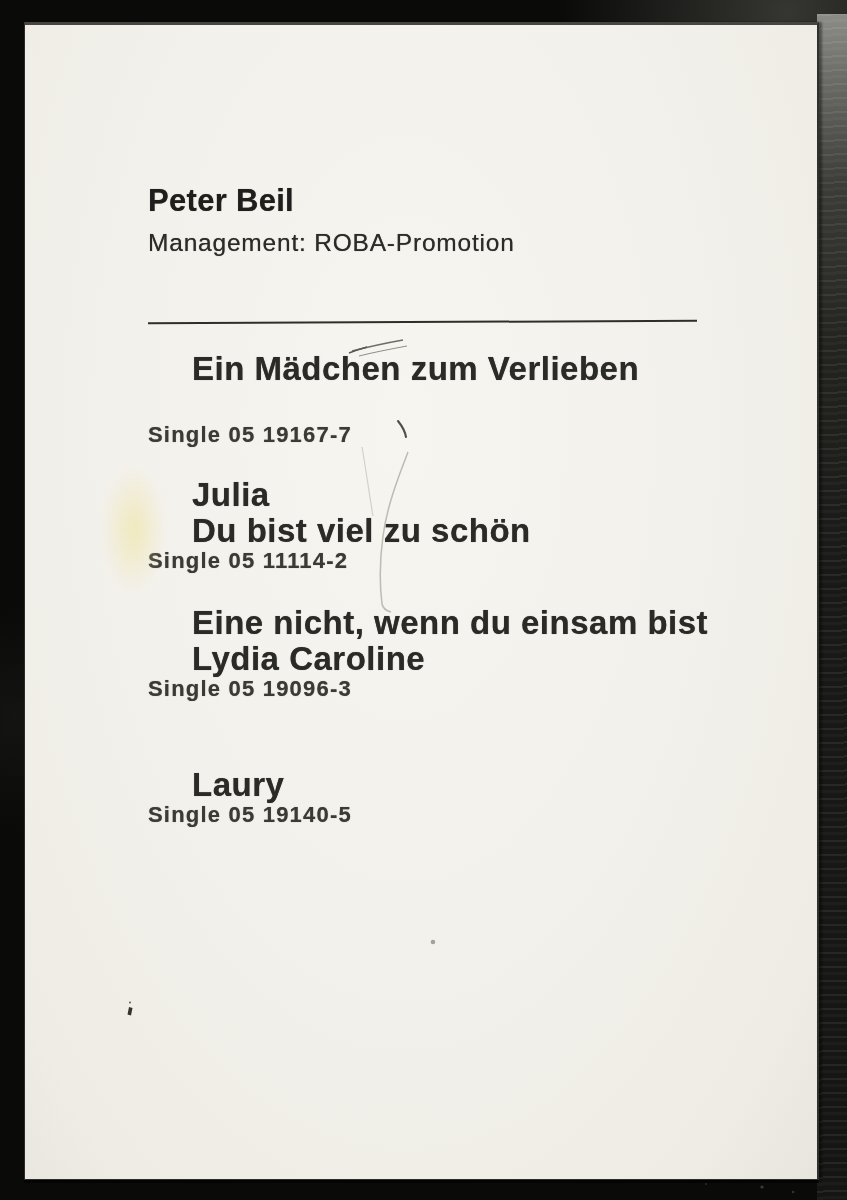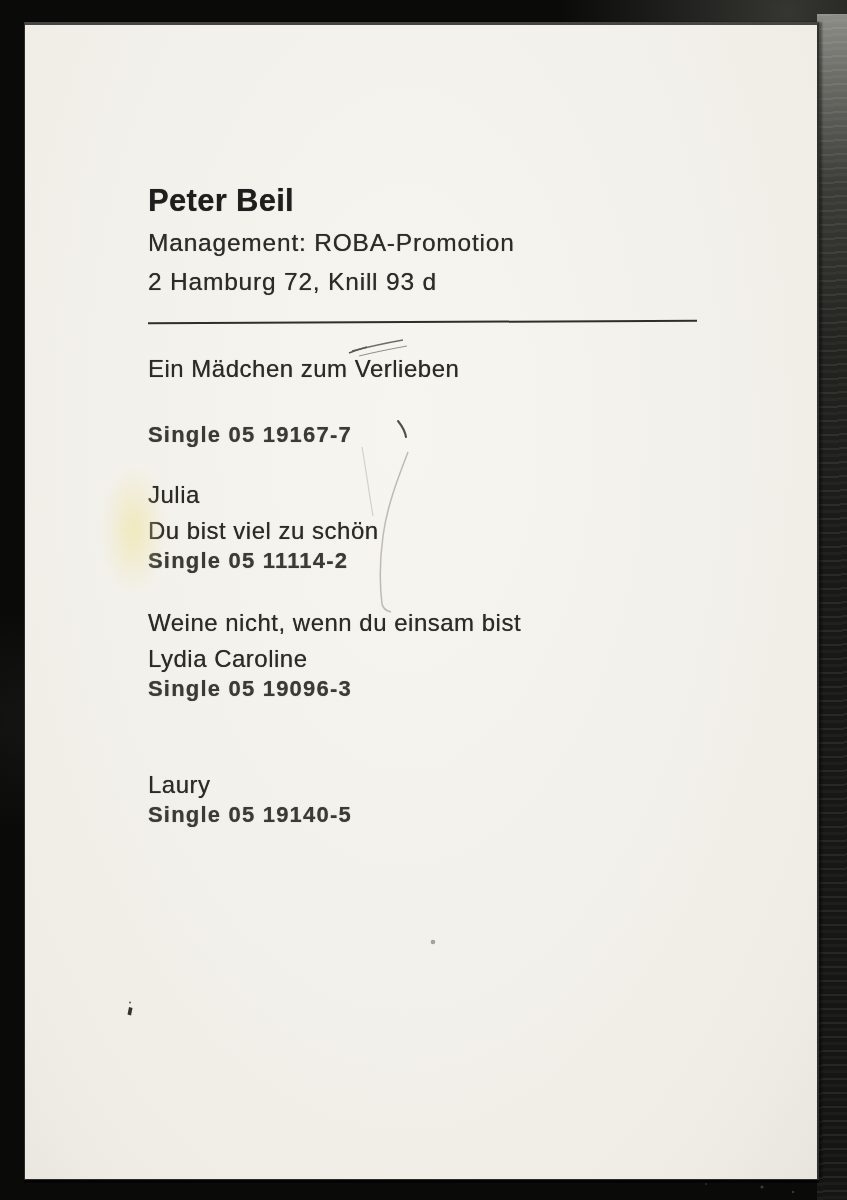--- a/index.html
+++ b/index.html
@@ -37,21 +37,21 @@
   }
   .line {
     position: absolute;
     left: 123px;
     white-space: nowrap;
     color: #262624;
     text-shadow: 0 0 0.7px rgba(45,45,42,0.75);
   }
   .name  { font-size: 31px; line-height: 36px; font-weight: 700; letter-spacing: 0.3px; color: #1e1e1c; }
   .body  { font-size: 24.5px; line-height: 30px; font-weight: 400; letter-spacing: 0.8px; color: #2b2b28; }
-  .title { font-size: 24px; line-height: 30px; font-weight: 400; letter-spacing: 0.5px; color: #2a2a27; }
+  .title { font-size: 33px; line-height: 30px; font-weight: 700; letter-spacing: 0.5px; color: #2a2a27; margin-left: 44px; }
   .catalog {
     font-size: 22px; line-height: 22px; font-weight: 700;
     letter-spacing: 1.2px; color: #3b3b36;
     text-shadow: 0 0 0.8px rgba(70,70,64,0.7);
   }
   .rule {
     position: absolute;
     left: 123px; top: 296px;
     width: 549px; height: 2px;
     background: #2e2e2b;
@@ -76,32 +76,31 @@
 <body>
 
 <div class="stage">
 
   <div class="edge-strip"></div>
 
   <div class="card">
 
     <div class="line name" style="top:158px">Peter Beil</div>
     <div class="line body" style="top:203px">Management: ROBA-Promotion</div>
-    <div class="line body" style="top:242px">2 Hamburg 72, Knill 93 d</div>
 
     <div class="rule"></div>
 
     <div class="line title" style="top:329px">Ein Mädchen zum Verlieben</div>
     <div class="line catalog" style="top:399px">Single 05 19167-7</div>
 
     <div class="line title" style="top:455px">Julia</div>
     <div class="line title" style="top:491px">Du bist viel zu schön</div>
     <div class="line catalog" style="top:525px">Single 05 11114-2</div>
 
-    <div class="line title" style="top:583px">Weine nicht, wenn du einsam bist</div>
+    <div class="line title" style="top:583px">Eine nicht, wenn du einsam bist</div>
     <div class="line title" style="top:619px">Lydia Caroline</div>
     <div class="line catalog" style="top:653px">Single 05 19096-3</div>
 
     <div class="line title" style="top:745px">Laury</div>
     <div class="line catalog" style="top:779px">Single 05 19140-5</div>
 
     <div class="stain"></div>
   </div>
 
   <svg class="scratches" viewBox="0 0 847 1200" xmlns="http://www.w3.org/2000/svg">

